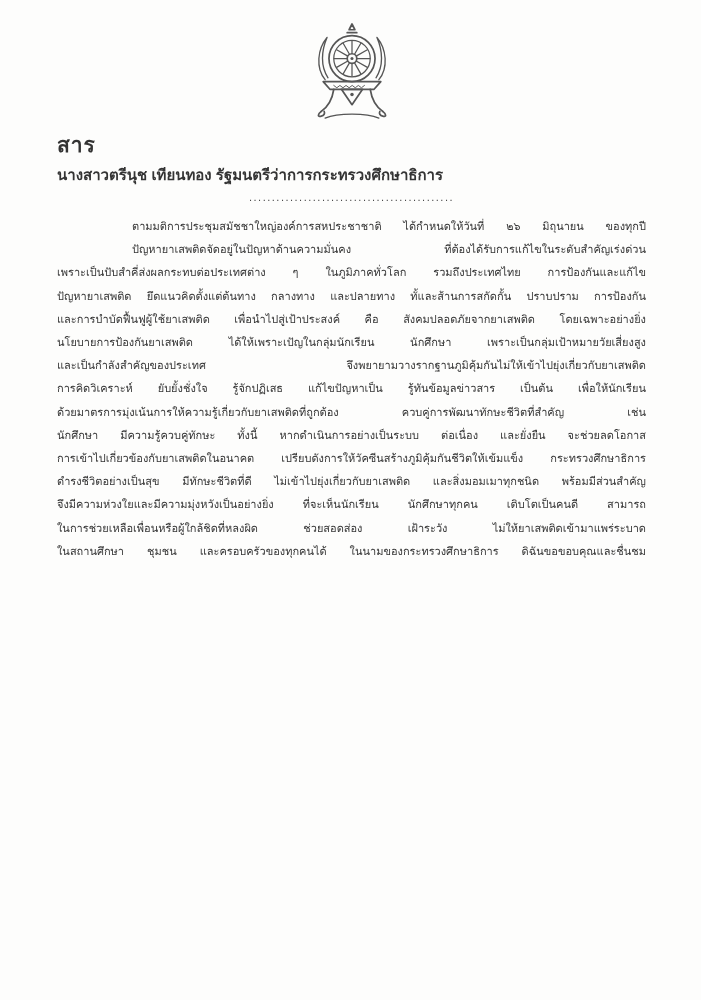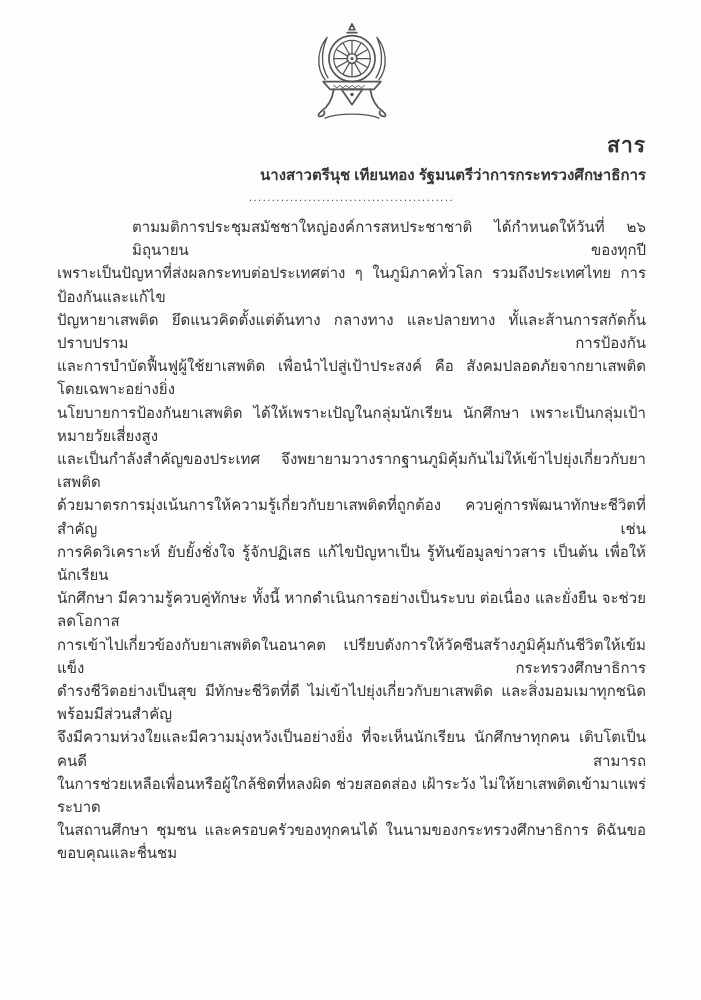--- a/index.html
+++ b/index.html
@@ -10,41 +10,41 @@
     overflow:hidden;
     font-family:"Liberation Sans","DejaVu Sans",sans-serif;
     color:var(--ink,#383838);
     box-sizing:border-box;
     padding:20px 55px 0 57px;
   }
   .emblem{width:100%;text-align:center;margin-top:2px;}
   .emblem svg{display:inline-block;}
   .title{
     margin:2px 0 2px 0;
-    text-align:right;
+    text-align:left;
     font-size:21px;font-weight:bold;
     letter-spacing:1px;
     color:#333;
   }
   .hline{
-    text-align:right;
+    text-align:left;
     font-size:15px;font-weight:bold;
     line-height:23px;
     color:#343434;
   }
   .dots{
     text-align:center;
     font-size:11px;letter-spacing:1.5px;
     color:#4a4a4a;
     margin-top:5px;height:16px;overflow:hidden;
   }
   .body{margin-top:8px;}
   .para{margin:0;}
   .line{
-    font-size:15px;
+    font-size:11px;
     line-height:23.2px;
     white-space:normal;
     text-align:justify;
     text-align-last:justify;
     color:#353535;
   }
   .line.first{padding-left:75px;}
   .line.last{text-align-last:left;}
 </style>
 </head>
@@ -99,27 +99,28 @@
 
   <div class="hline">นางสาวตรีนุช เทียนทอง รัฐมนตรีว่าการกระทรวงศึกษาธิการ</div>
 
   <div class="dots">.............................................</div>
 
   <div class="body">
       <div class="para">
         <div class="line first">ตามมติการประชุมสมัชชาใหญ่องค์การสหประชาชาติ ได้กำหนดให้วันที่ ๒๖ มิถุนายน ของทุกปี</div>
       </div>
       <div class="para">
-        <div class="line">เพราะเป็นปัญหาที่ส่งผลกระทบต่อประเทศต่าง ๆ ในภูมิภาคทั่วโลก รวมถึงประเทศไทย การป้องกันและแก้ไข</div>
+        <div class="line first">ปัญหายาเสพติดจัดอยู่ในปัญหาด้านความมั่นคง ที่ต้องได้รับการแก้ไขในระดับสำคัญเร่งด่วน</div>
+        <div class="line">เพราะเป็นปับสำคี่ส่งผลกระทบต่อประเทศต่าง ๆ ในภูมิภาคทั่วโลก รวมถึงประเทศไทย การป้องกันและแก้ไข</div>
         <div class="line">ปัญหายาเสพติด ยึดแนวคิดตั้งแต่ต้นทาง กลางทาง และปลายทาง ทั้และส้านการสกัดกั้น ปราบปราม การป้องกัน</div>
         <div class="line">และการบำบัดฟื้นฟูผู้ใช้ยาเสพติด เพื่อนำไปสู่เป้าประสงค์ คือ สังคมปลอดภัยจากยาเสพติด โดยเฉพาะอย่างยิ่ง</div>
         <div class="line">นโยบายการป้องกันยาเสพติด ได้ให้เพราะเปัญในกลุ่มนักเรียน นักศึกษา เพราะเป็นกลุ่มเป้าหมายวัยเสี่ยงสูง</div>
         <div class="line">และเป็นกำลังสำคัญของประเทศ จึงพยายามวางรากฐานภูมิคุ้มกันไม่ให้เข้าไปยุ่งเกี่ยวกับยาเสพติด</div>
+        <div class="line">การคิดวิเคราะห์ ยับยั้งชั่งใจ รู้จักปฏิเสธ แก้ไขปัญหาเป็น รู้ทันข้อมูลข่าวสาร เป็นต้น เพื่อให้นักเรียน</div>
         <div class="line">ด้วยมาตรการมุ่งเน้นการให้ความรู้เกี่ยวกับยาเสพติดที่ถูกต้อง ควบคู่การพัฒนาทักษะชีวิตที่สำคัญ เช่น</div>
-        <div class="line">การคิดวิเคราะห์ ยับยั้งชั่งใจ รู้จักปฏิเสธ แก้ไขปัญหาเป็น รู้ทันข้อมูลข่าวสาร เป็นต้น เพื่อให้นักเรียน</div>
         <div class="line">นักศึกษา มีความรู้ควบคู่ทักษะ ทั้งนี้ หากดำเนินการอย่างเป็นระบบ ต่อเนื่อง และยั่งยืน จะช่วยลดโอกาส</div>
         <div class="line">การเข้าไปเกี่ยวข้องกับยาเสพติดในอนาคต เปรียบดังการให้วัคซีนสร้างภูมิคุ้มกันชีวิตให้เข้มแข็ง กระทรวงศึกษาธิการ</div>
         <div class="line">ดำรงชีวิตอย่างเป็นสุข มีทักษะชีวิตที่ดี ไม่เข้าไปยุ่งเกี่ยวกับยาเสพติด และสิ่งมอมเมาทุกชนิด พร้อมมีส่วนสำคัญ</div>
         <div class="line">จึงมีความห่วงใยและมีความมุ่งหวังเป็นอย่างยิ่ง ที่จะเห็นนักเรียน นักศึกษาทุกคน เติบโตเป็นคนดี สามารถ</div>
         <div class="line">ในการช่วยเหลือเพื่อนหรือผู้ใกล้ชิดที่หลงผิด ช่วยสอดส่อง เฝ้าระวัง ไม่ให้ยาเสพติดเข้ามาแพร่ระบาด</div>
         <div class="line">ในสถานศึกษา ชุมชน และครอบครัวของทุกคนได้ ในนามของกระทรวงศึกษาธิการ ดิฉันขอขอบคุณและชื่นชม</div>
       </div>
     </div>
 
 </div>

